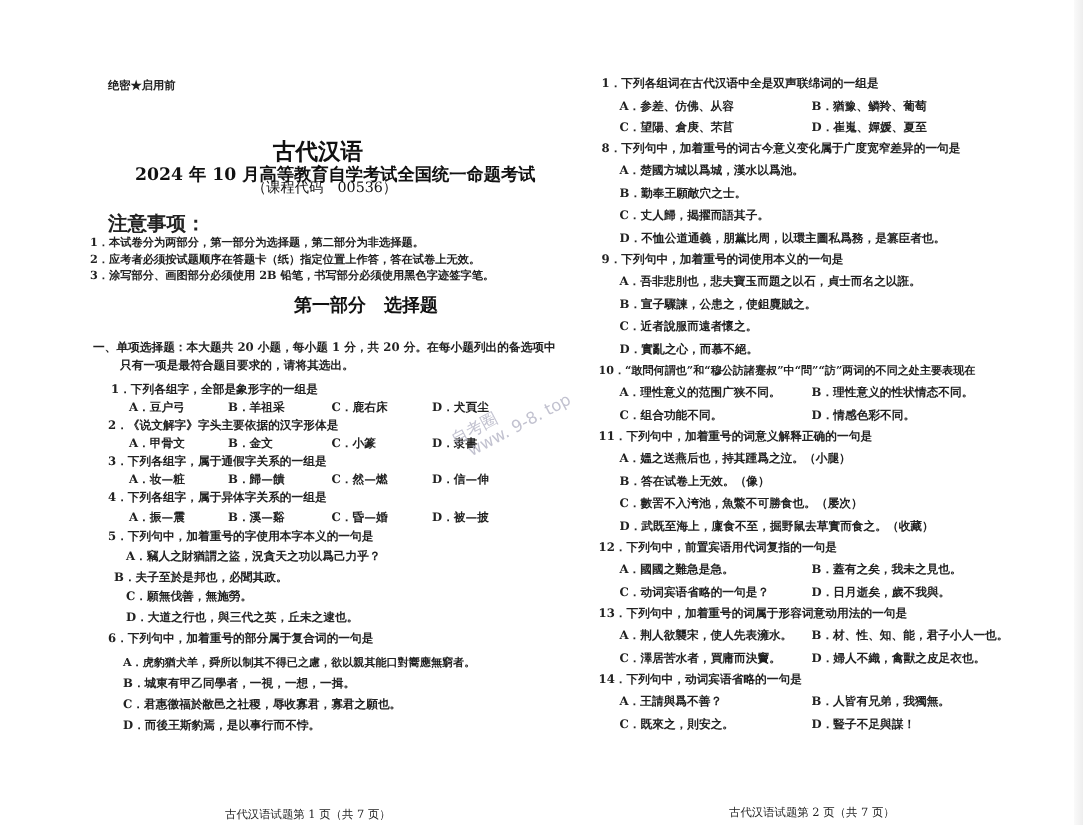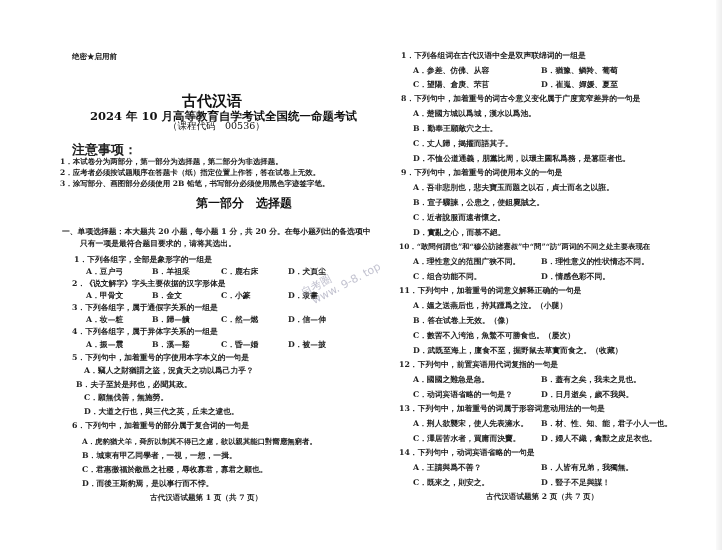--- a/index.html
+++ b/index.html
@@ -14,21 +14,21 @@
   .secret { left:72px; top:52px; font-size:7.5px; }
   .exam-title { left:90px; top:69px; font-size:11.5px; line-height:14px; font-weight:bold; color:#111;margin-top:40px; }
   .subject { left:182px; top:92px; font-size:15px; line-height:18px; font-weight:bold; color:#111; }
   .code { left:168px; top:120px; font-size:9.5px; line-height:12px; font-weight:normal; color:#111; }
   .notes-title { left:72px; top:145px; font-size:13px; }
   .note { left:60px; font-size:7.5px; }
   .part-title { left:172px; top:196px; font-size:12px; line-height:14px; font-weight:bold; color:#111;margin-left:24px; }
   .section { left:62px; font-size:7.8px; }
   .q { font-size:7.8px; }
   .opt { font-size:7.8px; }
-  .footer { font-size:7.6px; font-weight:bold; }
+  .footer { font-size:7.6px; font-weight:normal;margin-top:45px; }
   .watermark {
     position:absolute; left:300px; top:268px; transform:rotate(-28deg);
     color:#b8b8c8; font-family:"DejaVu Sans", sans-serif; font-size:11px; line-height:12px;
     white-space:nowrap; opacity:0.85; font-weight:normal;
   }
   .watermark .wm2 { display:block; margin-left:6px; }
   .edge { position:absolute; right:0; top:0; width:6px; height:550px; background:linear-gradient(to right,#fafafa,#eeeeee); }
 </style>
 </head>
 <body>

